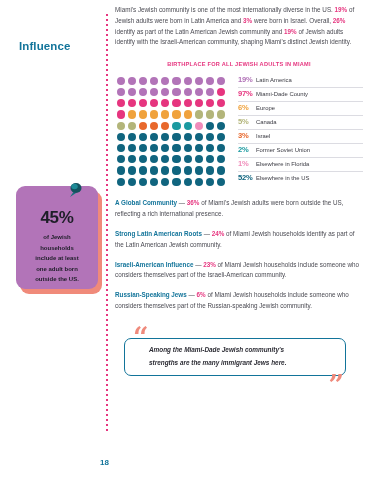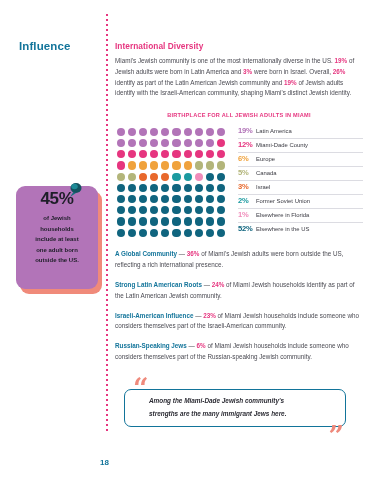--- a/index.html
+++ b/index.html
@@ -53,21 +53,21 @@
   }
   .stat-card {
     position: absolute;
     left: 0;
     top: 0;
     width: 82px;
     height: 103px;
     border-radius: 9px;
     background: #b274b8;
     box-sizing: border-box;
-    padding: 4px 7px 8px 7px;
+    padding: 23px 7px 8px 7px;
     text-align: center;
     color: #1e1e28;
   }
   .stat-number {
     font-size: 17px;
     font-weight: bold;
     letter-spacing: -0.3px;
     line-height: 1;
     margin-bottom: 6px;
   }
@@ -265,21 +265,20 @@
       <ellipse cx="24" cy="16" rx="11" ry="10" fill="#14525f"></ellipse>
       <ellipse cx="21" cy="13" rx="6.5" ry="5.5" fill="#1e8a96"></ellipse>
     </svg>
   </div>
 </div>
 
 <div class="v-divider"></div>
 
 <div class="right-col">
 
-  <div class="heading">International Diversity</div>
 
   <p class="body-para"><span>Miami's Jewish community is one of the most internationally diverse in the US. </span><span class="pct-pink">19%</span><span> of Jewish adults were born in Latin America and </span><span class="pct-pink">3%</span><span> were born in Israel. Overall, </span><span class="pct-pink">26%</span><span> identify as part of the Latin American Jewish community and </span><span class="pct-pink">19%</span><span> of Jewish adults identify with the Israeli-American community, shaping Miami's distinct Jewish identity.</span></p>
 
   <div class="chart-title">BIRTHPLACE FOR ALL JEWISH ADULTS IN MIAMI</div>
 
   <div class="chart-row">
     <div class="dot-grid" id="dot-grid">
         <div class="dot-cell">
           <div class="dot" title="Latin America" style="background: rgb(178, 116, 184);"></div>
         </div>
@@ -580,21 +579,21 @@
         <div class="dot-cell">
           <div class="dot" title="Elsewhere in the US" style="background: rgb(16, 101, 127);"></div>
         </div>
       </div>
     <div class="legend" id="chart-legend">
         <div class="legend-item">
           <span class="legend-pct" style="color: rgb(178, 116, 184);">19%</span>
           <span class="legend-label">Latin America</span>
         </div>
         <div class="legend-item">
-          <span class="legend-pct" style="color: rgb(230, 53, 127);">12%</span>
+          <span class="legend-pct" style="color: rgb(230, 53, 127);">97%</span>
           <span class="legend-label">Miami-Dade County</span>
         </div>
         <div class="legend-item">
           <span class="legend-pct" style="color: rgb(240, 162, 60);">6%</span>
           <span class="legend-label">Europe</span>
         </div>
         <div class="legend-item">
           <span class="legend-pct" style="color: rgb(179, 181, 122);">5%</span>
           <span class="legend-label">Canada</span>
         </div>

